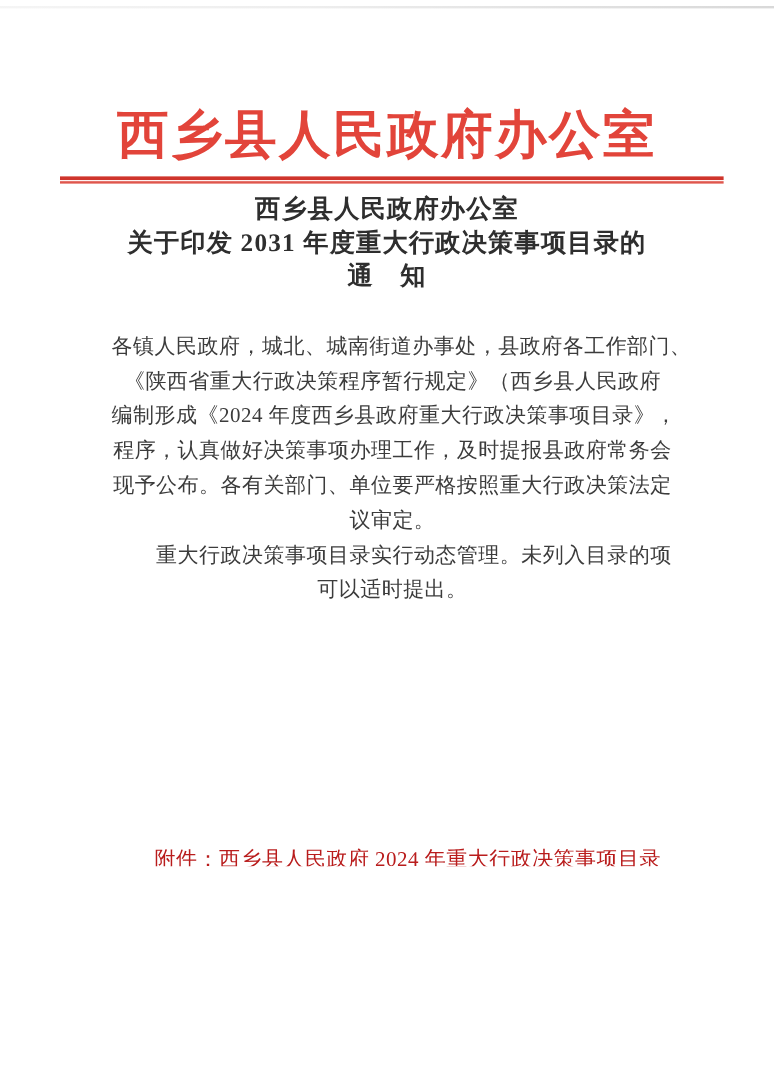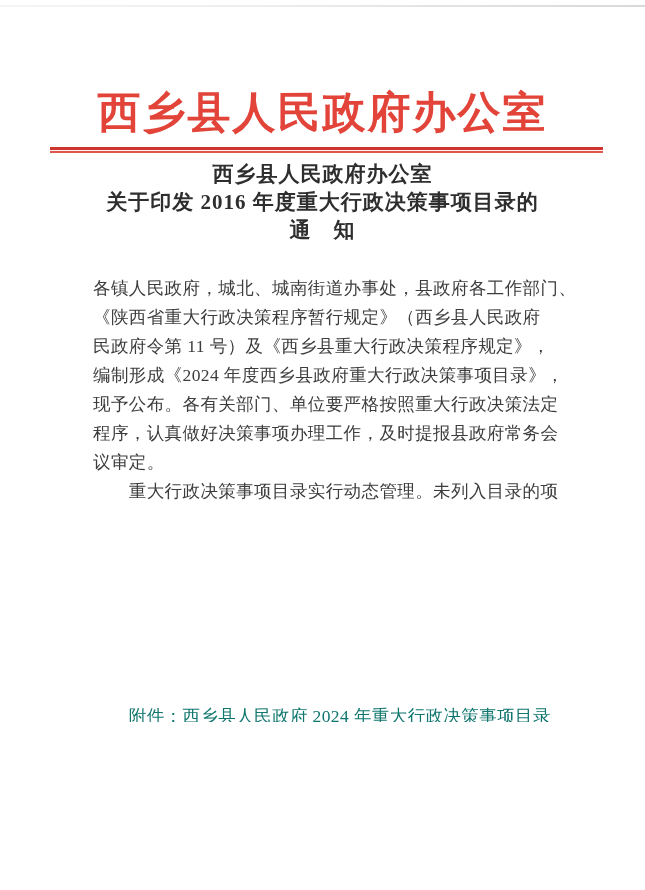--- a/index.html
+++ b/index.html
@@ -37,25 +37,26 @@
     line-height:28px;
     color:#2e2e2e;
     letter-spacing:1px;
   }
   .body-text{
     position:absolute;top:274px;left:93px;width:468px;
     font-size:17.5px;
     line-height:29px;
     color:#3c3c3c;
     letter-spacing:0.4px;
+    text-align:center;
   }
   .body-line{white-space:nowrap;}
   .attachment-line{
     position:absolute;top:702px;left:93px;width:500px;
-    font-size:17.5px;line-height:29px;color:#0f766e;
+    font-size:17.5px;line-height:29px;color:#b91c1c;
     letter-spacing:0.4px;white-space:nowrap;
   }
   .signature-org{
     position:absolute;top:768px;left:281px;
     font-size:18px;color:#3c3c3c;letter-spacing:1px;white-space:nowrap;
   }
   .signature-date{
     position:absolute;top:799px;left:303px;
     font-size:18px;color:#be185d;letter-spacing:1px;white-space:nowrap;
   }
@@ -77,33 +78,33 @@
 <div class="page">
 
   <div class="scan-artifact-top"></div>
 
   <div class="letterhead-title">西乡县人民政府办公室</div>
 
   <div class="letterhead-rule"></div>
 
   <div class="doc-title">
     <div>西乡县人民政府办公室</div>
-    <div>关于印发 2016 年度重大行政决策事项目录的</div>
+    <div>关于印发 2031 年度重大行政决策事项目录的</div>
     <div>通　知</div>
   </div>
 
   <div class="body-text">
     <div class="body-line">各镇人民政府，城北、城南街道办事处，县政府各工作部门、</div>
     <div class="body-line">《陕西省重大行政决策程序暂行规定》（西乡县人民政府</div>
-    <div class="body-line">民政府令第 11 号）及《西乡县重大行政决策程序规定》，</div>
     <div class="body-line">编制形成《2024 年度西乡县政府重大行政决策事项目录》，</div>
+    <div class="body-line">程序，认真做好决策事项办理工作，及时提报县政府常务会</div>
     <div class="body-line">现予公布。各有关部门、单位要严格按照重大行政决策法定</div>
-    <div class="body-line">程序，认真做好决策事项办理工作，及时提报县政府常务会</div>
     <div class="body-line">议审定。</div>
     <div class="body-line">　　重大行政决策事项目录实行动态管理。未列入目录的项</div>
+    <div class="body-line">可以适时提出。</div>
   </div>
 
   <div class="attachment-line">　　附件：西乡县人民政府 2024 年重大行政决策事项目录</div>
 
   <div class="signature-org">西乡县人民政府办公室</div>
 
   <div class="signature-date">2024 年 9 月 4 日</div>
 
   <div class="bottom-rule"></div>
 

